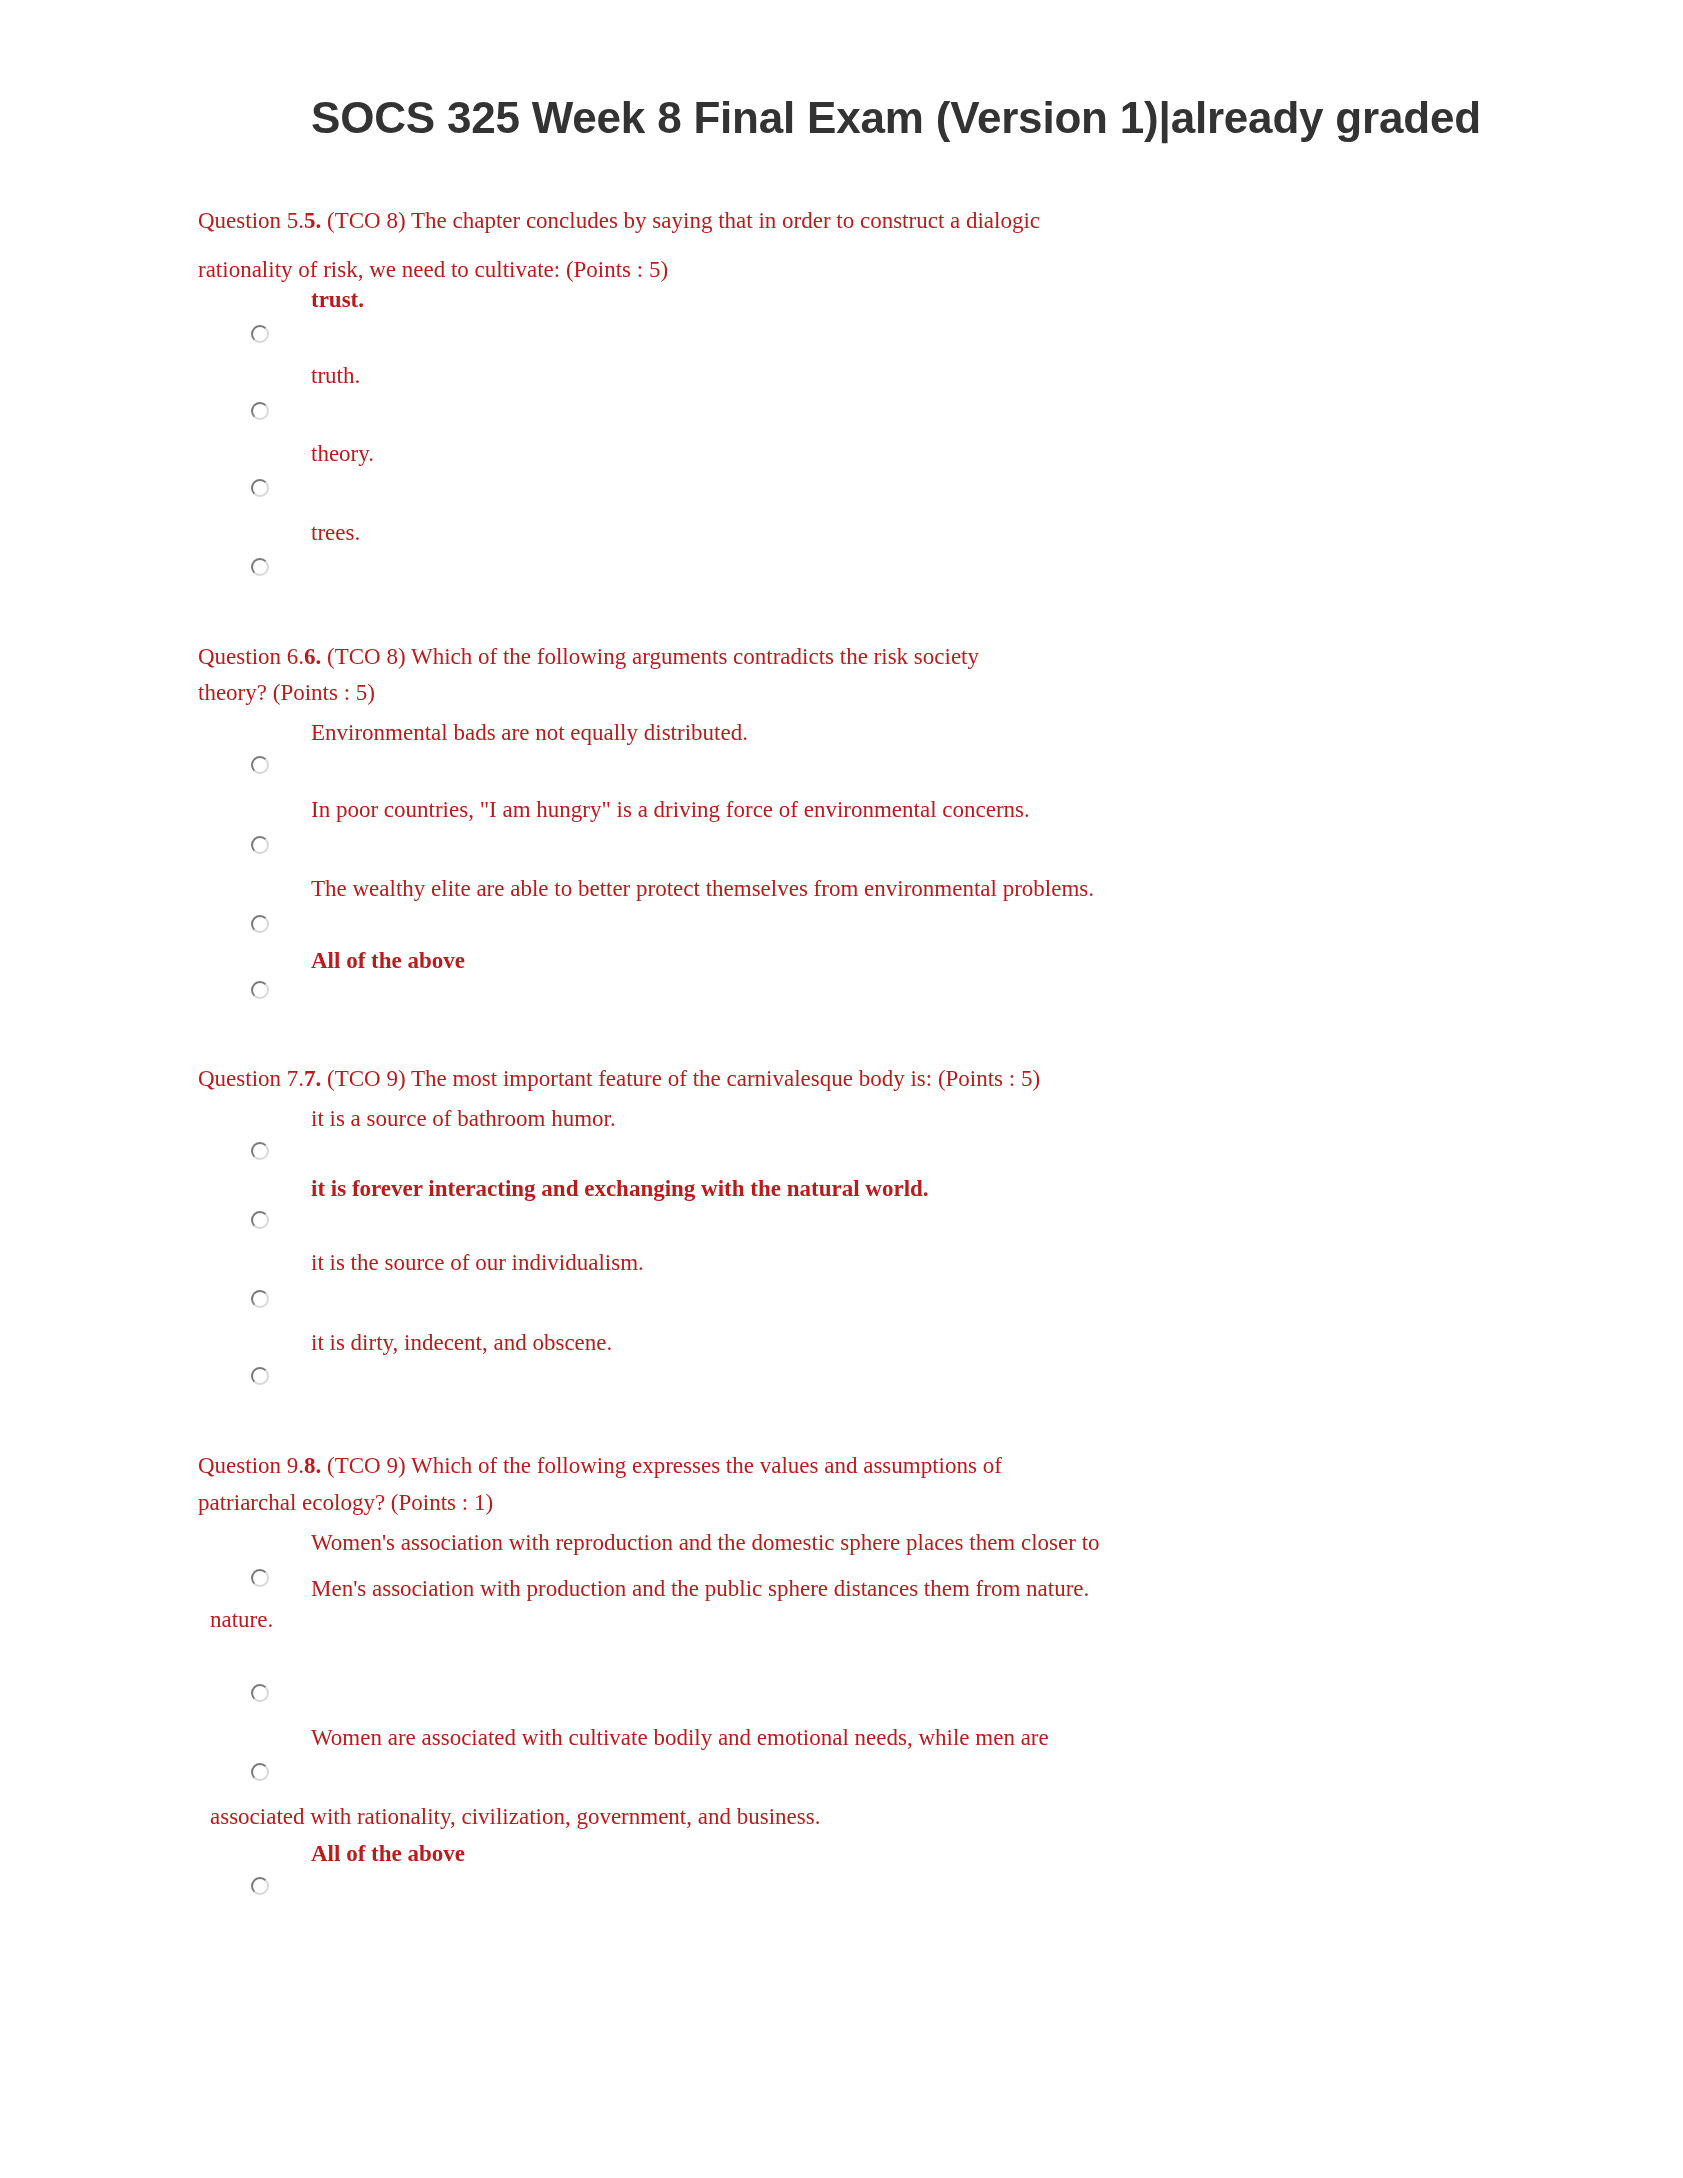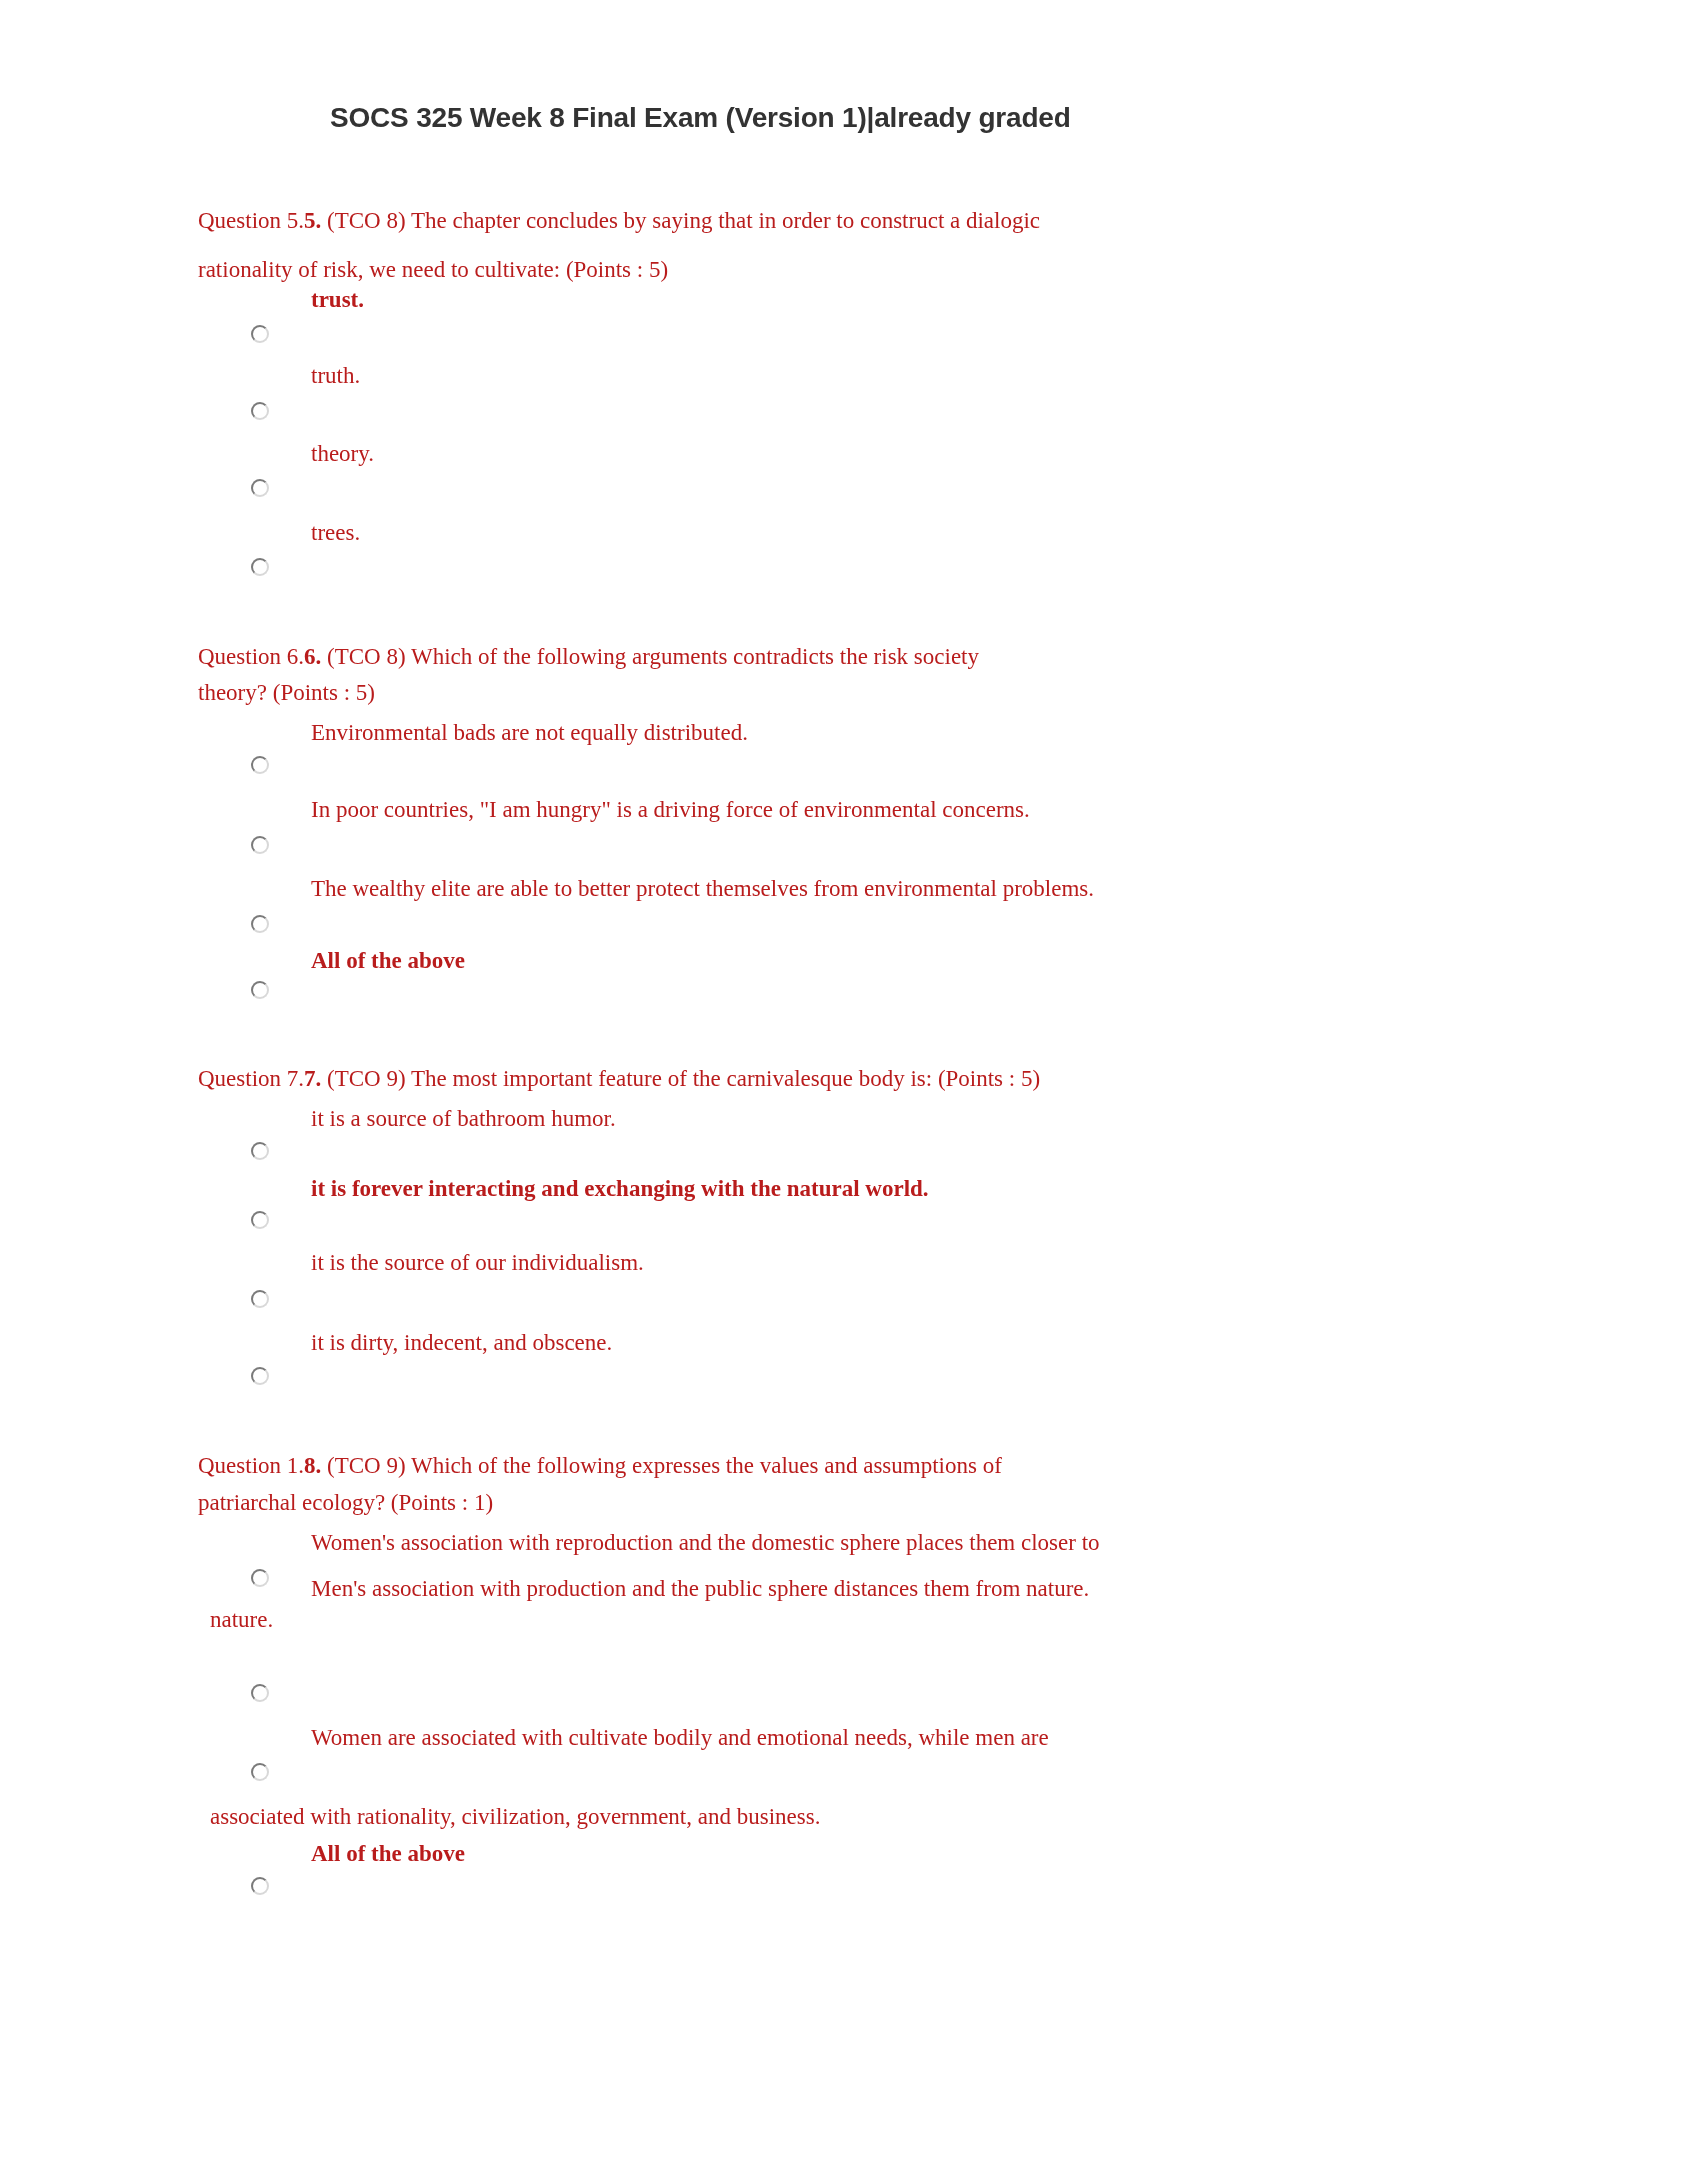--- a/index.html
+++ b/index.html
@@ -1,22 +1,21 @@
 <!DOCTYPE html>
 <html><head>
 <meta charset="utf-8">
 <style>
   html, body { margin: 0; padding: 0; background: #ffffff; }
   body { width: 1683px; height: 2178px; position: relative; overflow: hidden; }
   .title {
     position: absolute; left: 311px; top: 100px;
     font-family: "Liberation Sans", sans-serif; font-weight: bold;
-    font-size: 28px; line-height: 36px; color: #333333; white-space: nowrap;
+    font-size: 44px; line-height: 36px; color: #333333; white-space: nowrap;
     letter-spacing: -0.2px;
-    margin-left: 19px;
   }
   .line {
     position: absolute; font-family: "Liberation Serif", serif;
     font-size: 23px; line-height: 36px; color: #b91c1c; white-space: nowrap;
   }
   .q { left: 198px; }
   .opt { left: 311px; }
   .cont { left: 210px; }
   .bold { font-weight: bold; }
   .radio {
@@ -69,21 +68,21 @@
     <div class="radio" style="top:1142px"></div>
     <div class="line opt bold" style="top:1171px">it is forever interacting and exchanging with the natural world.</div>
     <div class="radio" style="top:1211px"></div>
     <div class="line opt" style="top:1245px">it is the source of our individualism.</div>
     <div class="radio" style="top:1290px"></div>
     <div class="line opt" style="top:1325px">it is dirty, indecent, and obscene.</div>
     <div class="radio" style="top:1367px"></div>
   </section>
 
   <section>
-    <div class="line q" style="top:1448px"><span>Question 1.</span><span class="bold">8.</span><span> (TCO 9) Which of the following expresses the values and assumptions of</span></div>
+    <div class="line q" style="top:1448px"><span>Question 9.</span><span class="bold">8.</span><span> (TCO 9) Which of the following expresses the values and assumptions of</span></div>
     <div class="line q" style="top:1485px">patriarchal ecology? (Points : 1)</div>
 
     <div class="line opt" style="top:1525px">Women's association with reproduction and the domestic sphere places them closer to</div>
     <div class="radio" style="top:1569px"></div>
     <div class="line cont" style="top:1602px">nature.</div>
     <div class="line opt" style="top:1571px">Men's association with production and the public sphere distances them from nature.</div>
     <div class="radio" style="top:1684px"></div>
     <div class="line opt" style="top:1720px">Women are associated with cultivate bodily and emotional needs, while men are</div>
     <div class="radio" style="top:1763px"></div>
     <div class="line cont" style="top:1799px">associated with rationality, civilization, government, and business.</div>

